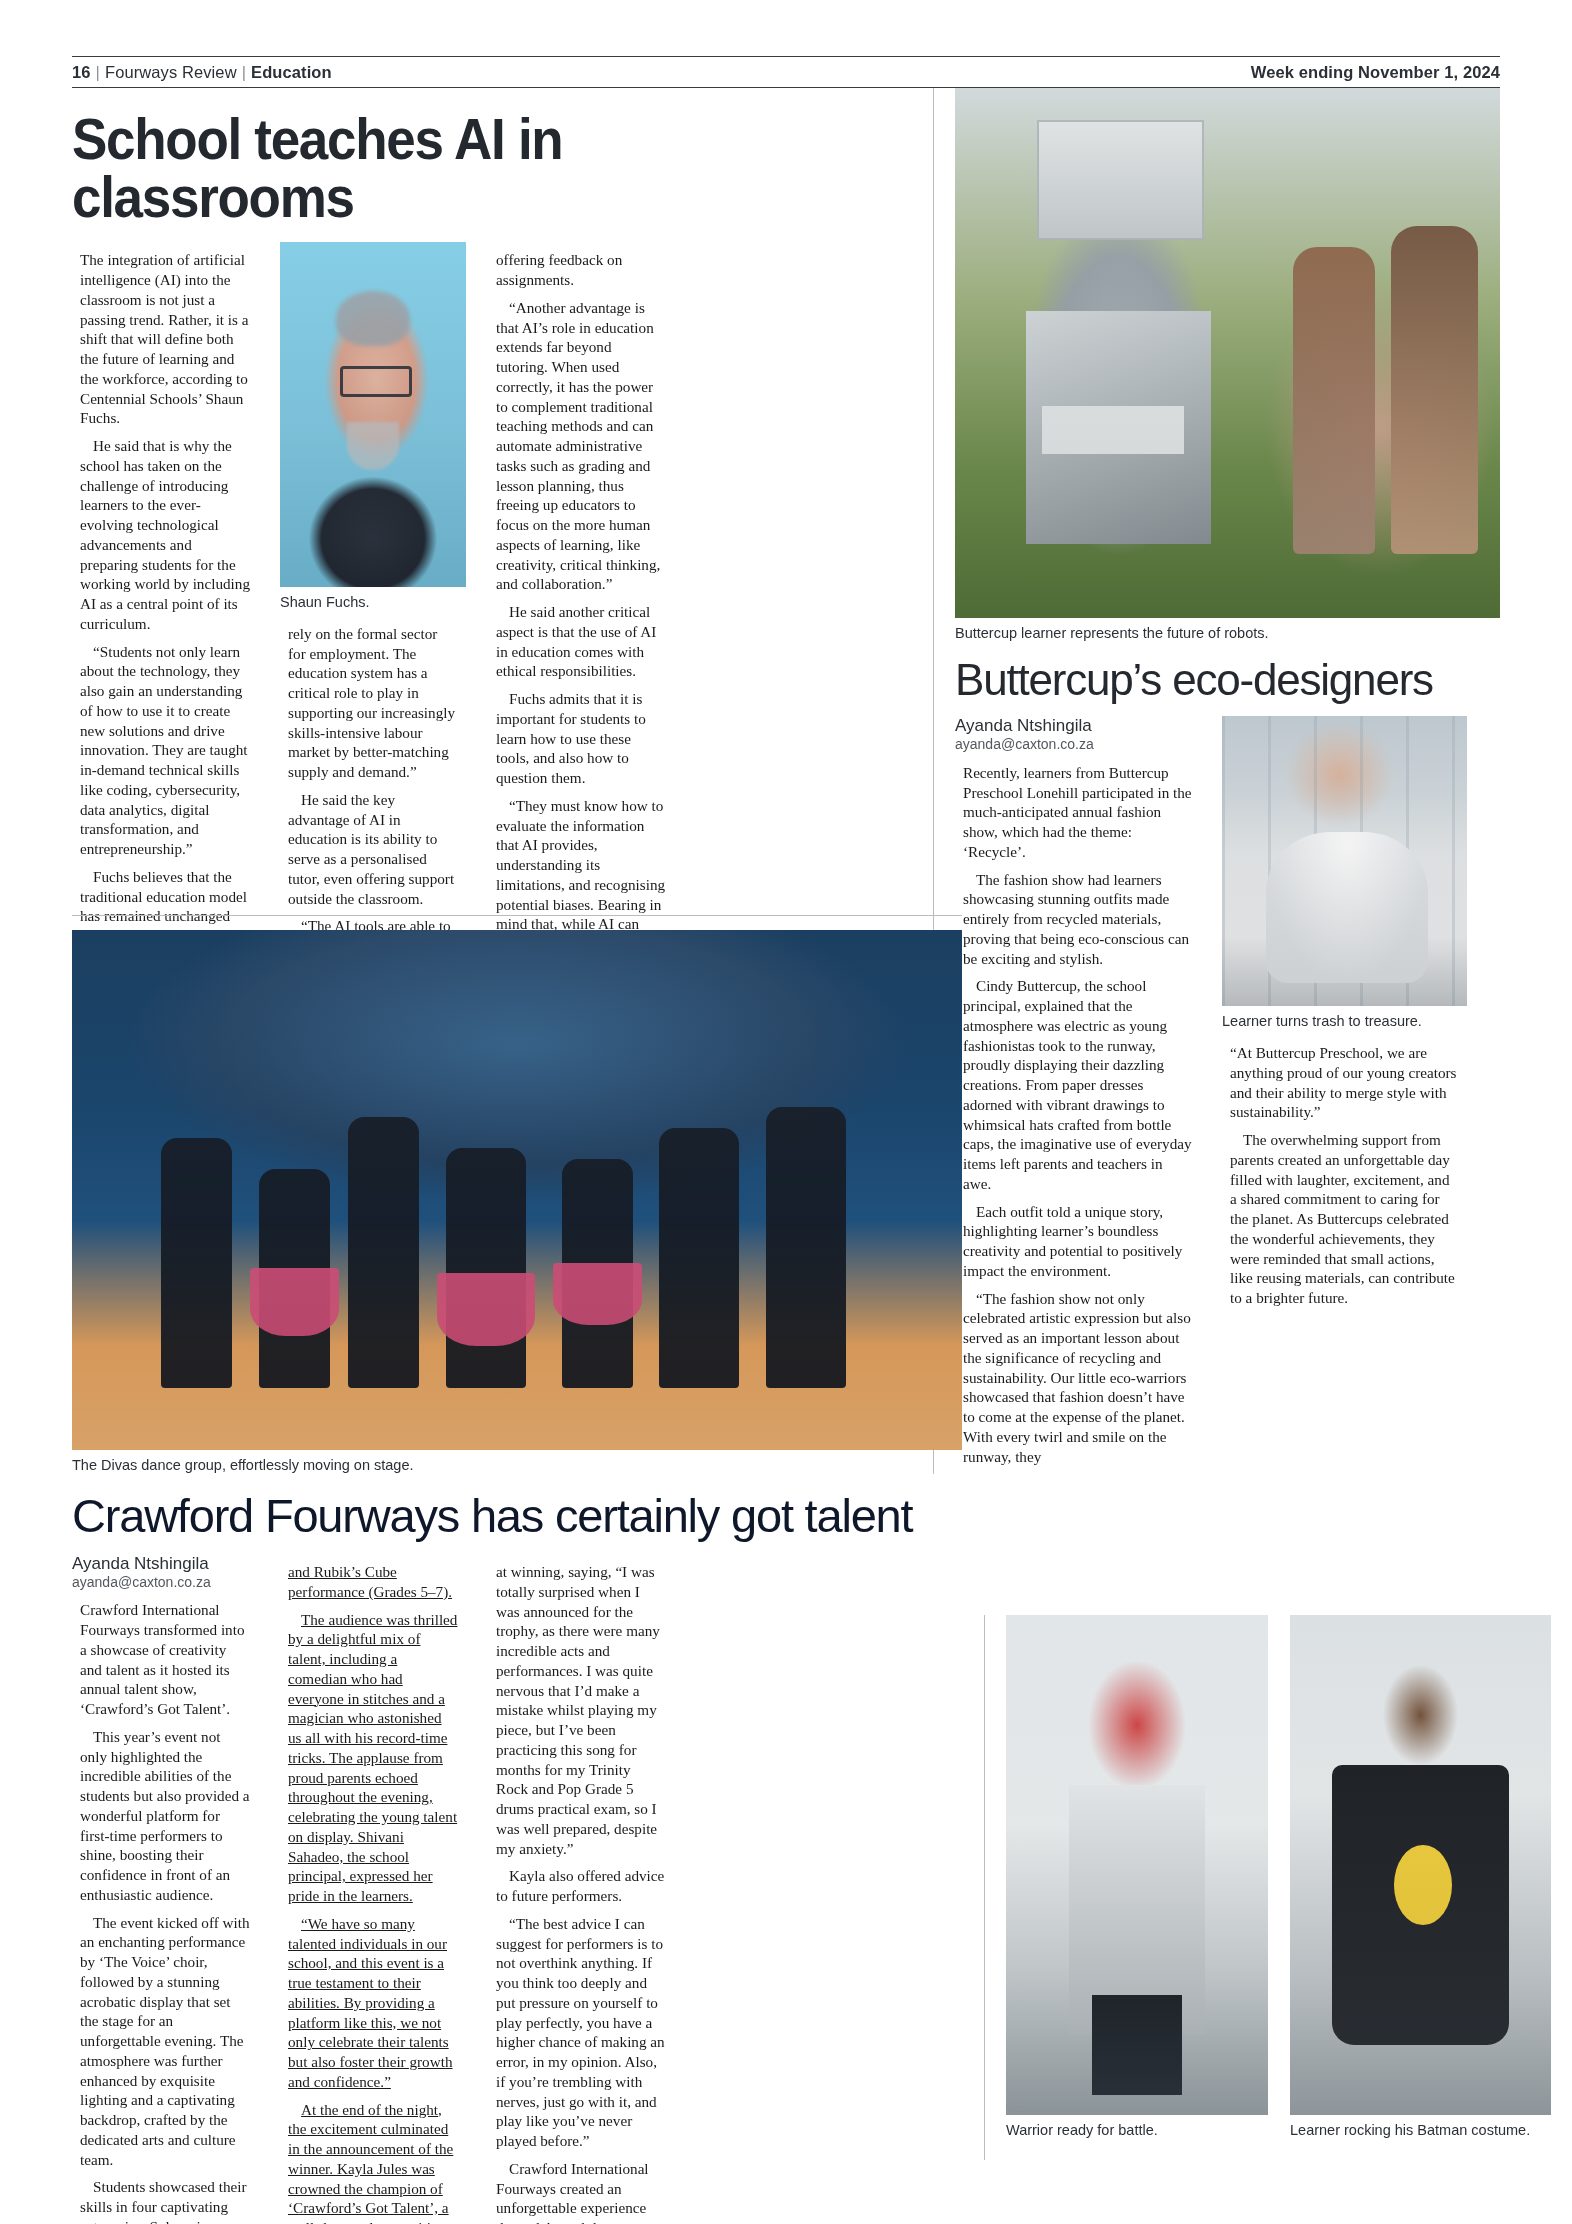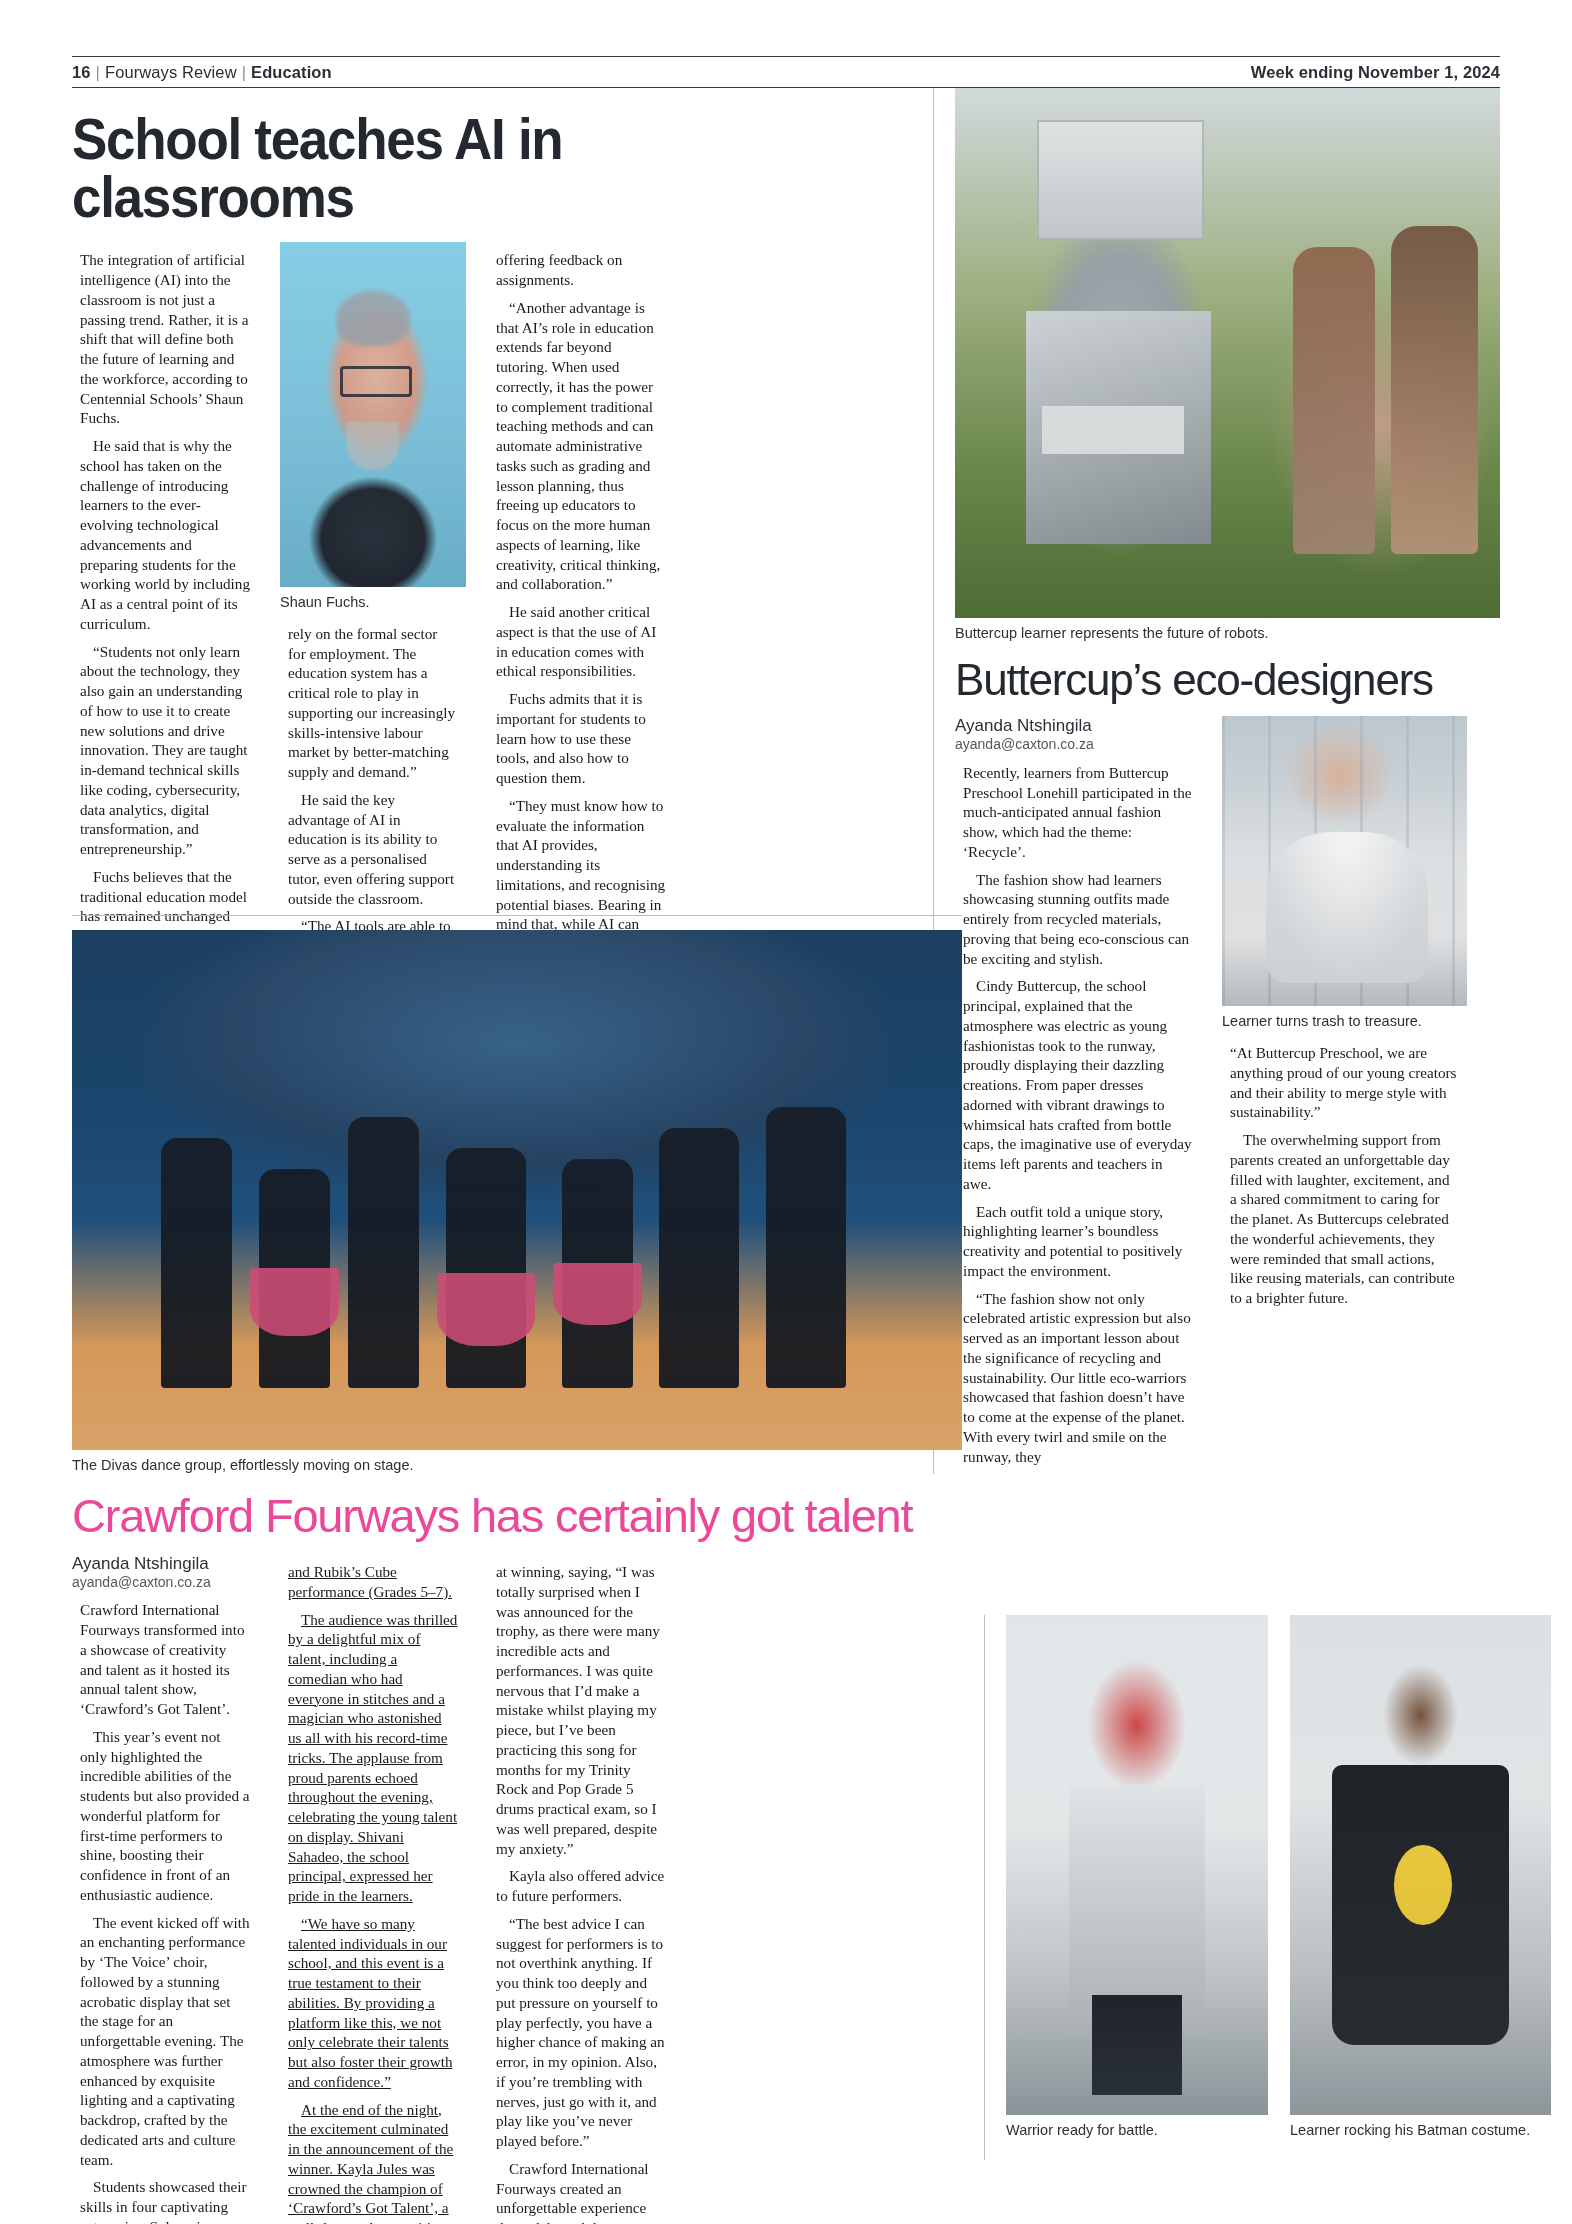--- a/index.html
+++ b/index.html
@@ -33,21 +33,21 @@
   }
   .hl-section {
     font-family:"Liberation Sans", sans-serif;
     font-weight:400; font-size:44px; line-height:1.04;
     color:#24282f; letter-spacing:-1.2px;
     margin:14px 0 14px 0;
   }
   .hl-talent {
     font-family:"Liberation Sans", sans-serif;
     font-weight:400; font-size:47px; line-height:1.05;
-    color:#ec4899; letter-spacing:-1.2px;
+    color:#0f172a; letter-spacing:-1.2px;
     margin:16px 0 14px 0;
   }
 
   
   .col-text { font-size:15.2px; line-height:1.30; text-align:left; color:#1a1a1a; }
   .col-text p { margin:8px; }
   .col-text p + p { text-indent:13px; }
 
   .byline { font-family:Liberation Sans, sans-serif; margin-bottom:10px; }
   .byline .name { font-size:17px; color:#2b2f36; line-height:1.15; }

